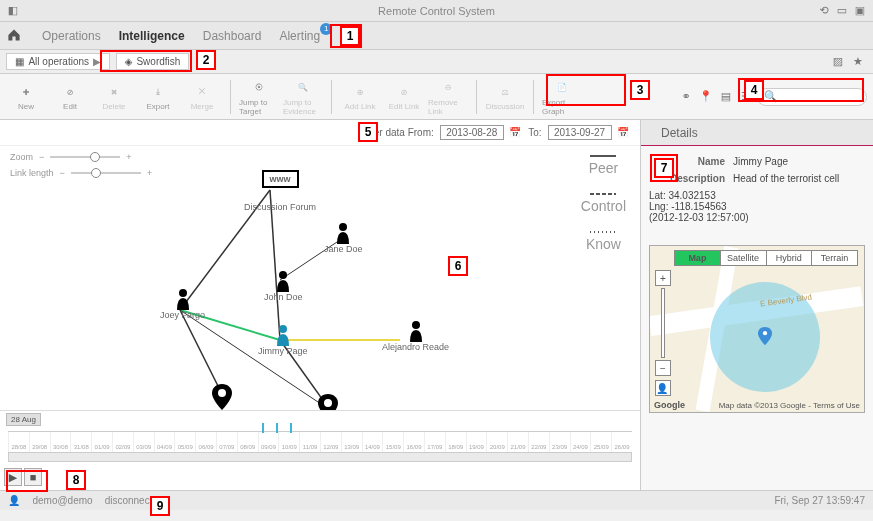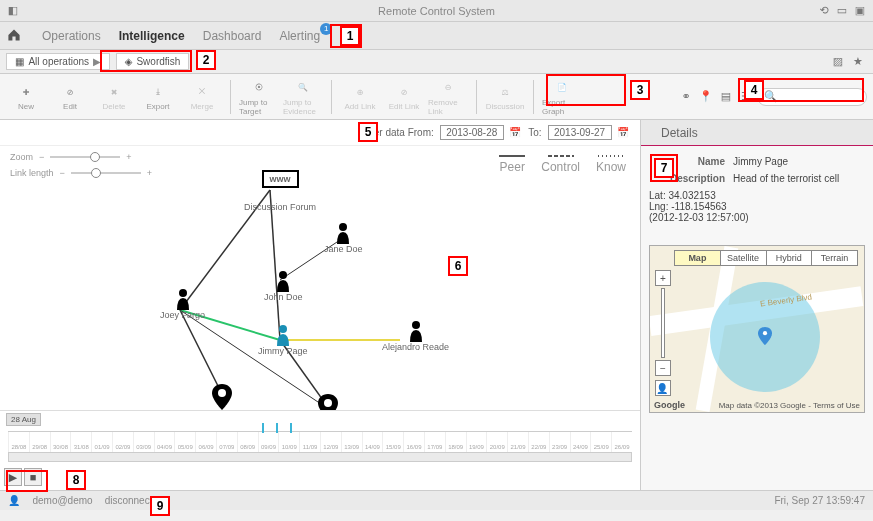--- a/index.html
+++ b/index.html
@@ -27,21 +27,21 @@
   .viewbtns { display: flex; gap: 6px; align-items: center; }
   .search { border: 1px solid #ccc; background: #fff; border-radius: 10px; width: 110px; height: 18px; padding: 0 6px; display: flex; align-items: center; }
   .main { display: flex; height: 370px; }
   .graph-area { flex: 1; background: #fff; position: relative; border-right: 1px solid #ccc; }
   .filter-row { height: 26px; display: flex; align-items: center; justify-content: flex-end; gap: 6px; padding: 0 10px; font-size: 10px; color: #666; border-bottom: 1px solid #eee; }
   .date-input { border: 1px solid #999; background: #fff; padding: 1px 4px; font-size: 10px; width: 64px; text-align: center; }
   .sliders { position: absolute; top: 32px; left: 10px; font-size: 9px; color: #999; }
   .slider-row { display: flex; align-items: center; gap: 6px; margin-bottom: 6px; }
   .slider-track { width: 70px; height: 2px; background: #ccc; position: relative; }
   .slider-thumb { position: absolute; top: -4px; width: 10px; height: 10px; background: #fff; border: 1px solid #888; border-radius: 50%; }
-  .legend { position: absolute; top: 34px; right: 14px; display: flex; gap: 16px; font-size: 12px; color: #999; }
+  .legend { position: absolute; top: 34px; right: 14px; display: flex; gap: 16px; font-size: 14px; color: #999; flex-direction: column; }
   .legend-item { display: flex; flex-direction: column; align-items: center; gap: 2px; }
   .canvas { position: absolute; top: 50px; left: 0; right: 0; bottom: 82px; }
   .node { position: absolute; display: flex; flex-direction: column; align-items: center; font-size: 9px; color: #666; }
   .person { width: 16px; height: 22px; }
   .pin { width: 20px; height: 26px; }
   .www-box { border: 2px solid #000; padding: 2px 6px; font-size: 9px; font-weight: bold; }
   svg.edges { position: absolute; top: 0; left: 0; width: 100%; height: 100%; pointer-events: none; }
   .timeline { position: absolute; bottom: 0; left: 0; right: 0; height: 80px; background: #fff; border-top: 1px solid #ddd; }
   .timeline .play { position: absolute; bottom: 4px; left: 4px; display: flex; gap: 2px; }
   .playbtn { width: 18px; height: 18px; border: 1px solid #aaa; background: #f0f0f0; display: flex; align-items: center; justify-content: center; }
@@ -53,21 +53,21 @@
   .details { width: 232px; background: #f7f7f7; display: flex; flex-direction: column; }
   .details-header { height: 26px; background: #e8e8e8; display: flex; align-items: center; padding: 0 20px; font-size: 12px; color: #666; border-bottom: 1px solid #be185d; }
   .details-body { padding: 10px 8px; font-size: 10px; color: #555; }
   .drow { display: flex; margin-bottom: 6px; }
   .dlabel { width: 84px; text-align: right; padding-right: 8px; font-weight: bold; color: #666; }
   .dval { flex: 1; color: #444; }
   .map { margin: 6px 8px; border: 1px solid #aaa; height: 168px; background: #f4efdf; position: relative; overflow: hidden; }
   .map-tabs { position: absolute; top: 4px; left: 24px; right: 6px; display: flex; background: #fff; border: 1px solid #888; font-size: 9px; }
   .map-tab { flex: 1; text-align: center; padding: 2px 0; border-right: 1px solid #888; }
   .map-tab:last-child { border-right: none; }
-  .map-tab.active { font-weight: bold; background: #fef9c3; }
+  .map-tab.active { font-weight: bold; background: #22c55e; }
   .map-zoom { position: absolute; top: 24px; left: 4px; width: 18px; display: flex; flex-direction: column; align-items: center; }
   .zbtn { width: 16px; height: 16px; background: #fff; border: 1px solid #888; font-size: 10px; display: flex; align-items: center; justify-content: center; }
   .zrail { width: 4px; height: 70px; background: #fff; border: 1px solid #888; margin: 2px 0; }
   .circle { position: absolute; border-radius: 50%; background: rgba(100,200,230,0.5); }
   .map-pin { position: absolute; }
   .road { position: absolute; background: #fff; }
   .google { position: absolute; bottom: 2px; left: 4px; font-size: 9px; color: #555; font-weight: bold; }
   .mapdata { position: absolute; bottom: 2px; right: 4px; font-size: 8px; color: #555; }
   .statusbar { height: 20px; background: #eaeaea; border-top: 1px solid #ccc; display: flex; align-items: center; padding: 0 8px; font-size: 10px; color: #888; gap: 12px; }
   .statusbar .spacer { flex: 1; }

